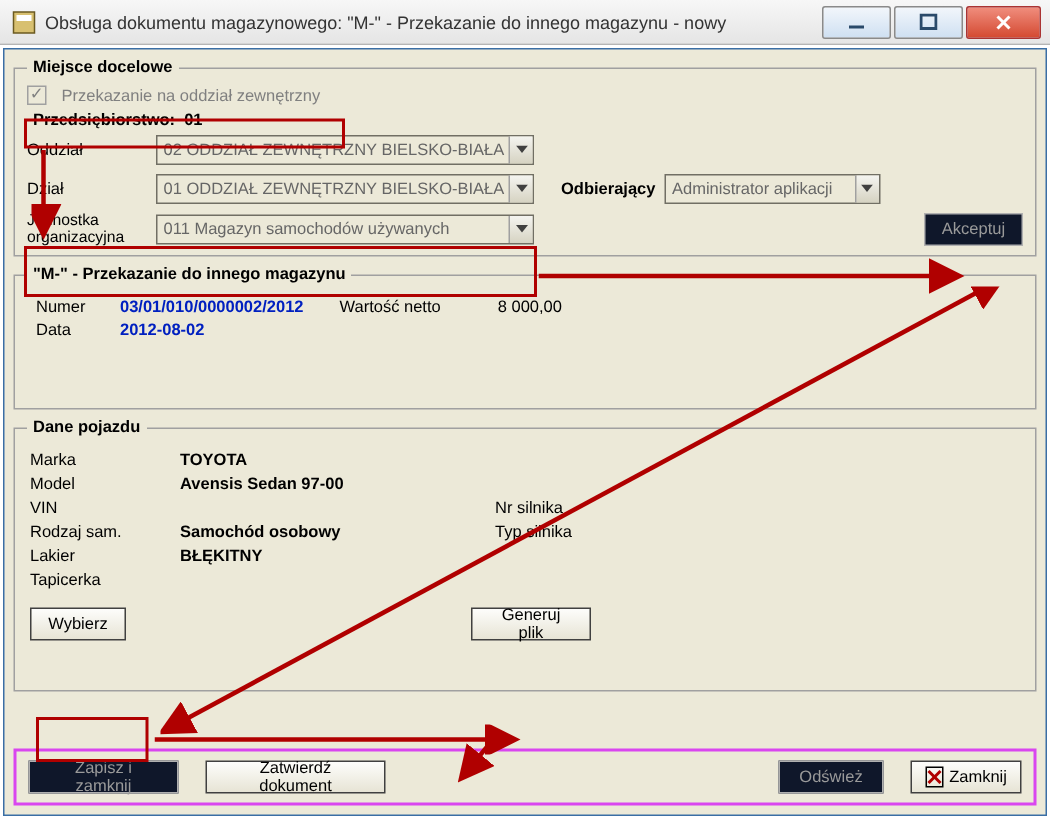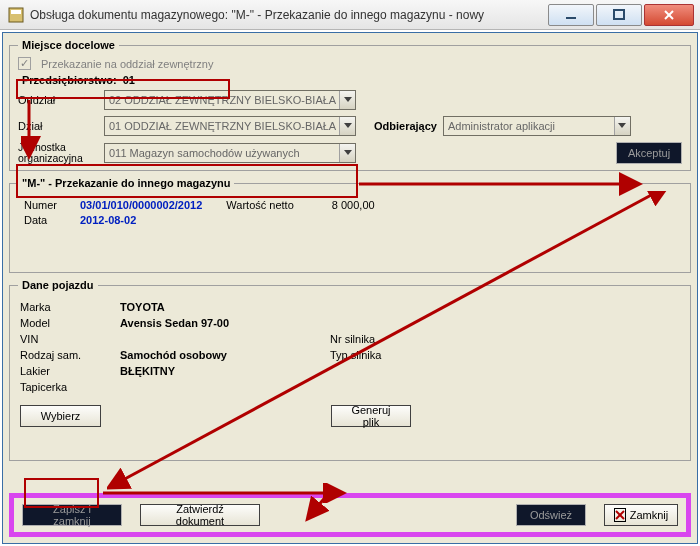--- a/index.html
+++ b/index.html
@@ -103,21 +103,21 @@
 
   .veh-block { padding:4px 2px 0 2px; }
   .veh-grid { display:grid; grid-template-columns: 90px 200px 80px 120px; row-gap:4px; column-gap:10px; margin-bottom:10px;}
   .veh-grid .k { color:#000; }
   .veh-grid .v { font-weight:bold; }
 
   .veh-btns { display:flex; align-items:center; gap:230px; padding:2px 0; }
 
   .bottom-bar {
     position:absolute; left:6px; right:6px; bottom:6px;
-    border:5px solid #d946ef;
+    border:2px solid #d946ef;
     background:#ece9d8;
     padding:6px 8px;
     display:flex; align-items:flex-end; gap:18px;
   }
   .bottom-bar .spacer { flex:1; }
 
   
   .hl {
     position:absolute; border:2px solid #b00000; pointer-events:none;
   }
@@ -197,21 +197,21 @@
       <span class="lbl col1">Dział</span>
       <div class="combo-dis" style="width:252px;">
         <span class="txt">01 ODDZIAŁ ZEWNĘTRZNY BIELSKO-BIAŁA</span>
         <span class="arrow">
             <svg width="8" height="6">
               <polygon points="0,0 8,0 4,5" fill="#404040"></polygon>
             </svg>
           </span>
       </div>
       <span class="lbl bold" style="margin-left:12px;">Odbierający</span>
-      <div class="combo-dis" style="width:188px;">
+      <div class="combo-dis" style="width:144px;">
         <span class="txt">Administrator aplikacji</span>
         <span class="arrow">
             <svg width="8" height="6">
               <polygon points="0,0 8,0 4,5" fill="#404040"></polygon>
             </svg>
           </span>
       </div>
     </div>
 
     <div class="row wide">
@@ -280,21 +280,21 @@
         <span class="v">BŁĘKITNY</span>
         <span></span>
           <span></span>
 
         <span class="k">Tapicerka</span>
         <span class="v"></span>
         <span></span>
           <span></span>
       </div>
       <div class="veh-btns">
-        <button class="btn small" style="width:81px;">Wybierz</button>
+        <button class="btn small" style="width:64px;">Wybierz</button>
         <button class="btn small" style="width:80px;">Generuj plik</button>
       </div>
     </div>
   </fieldset>
 
   <div class="bottom-bar">
     <button class="btn-dis" style="width:100px;">Zapisz i zamknij</button>
     <button class="btn" style="width:120px;">Zatwierdź dokument</button>
     <span class="spacer"></span>
     <button class="btn-dis" style="width:70px;">Odśwież</button>

